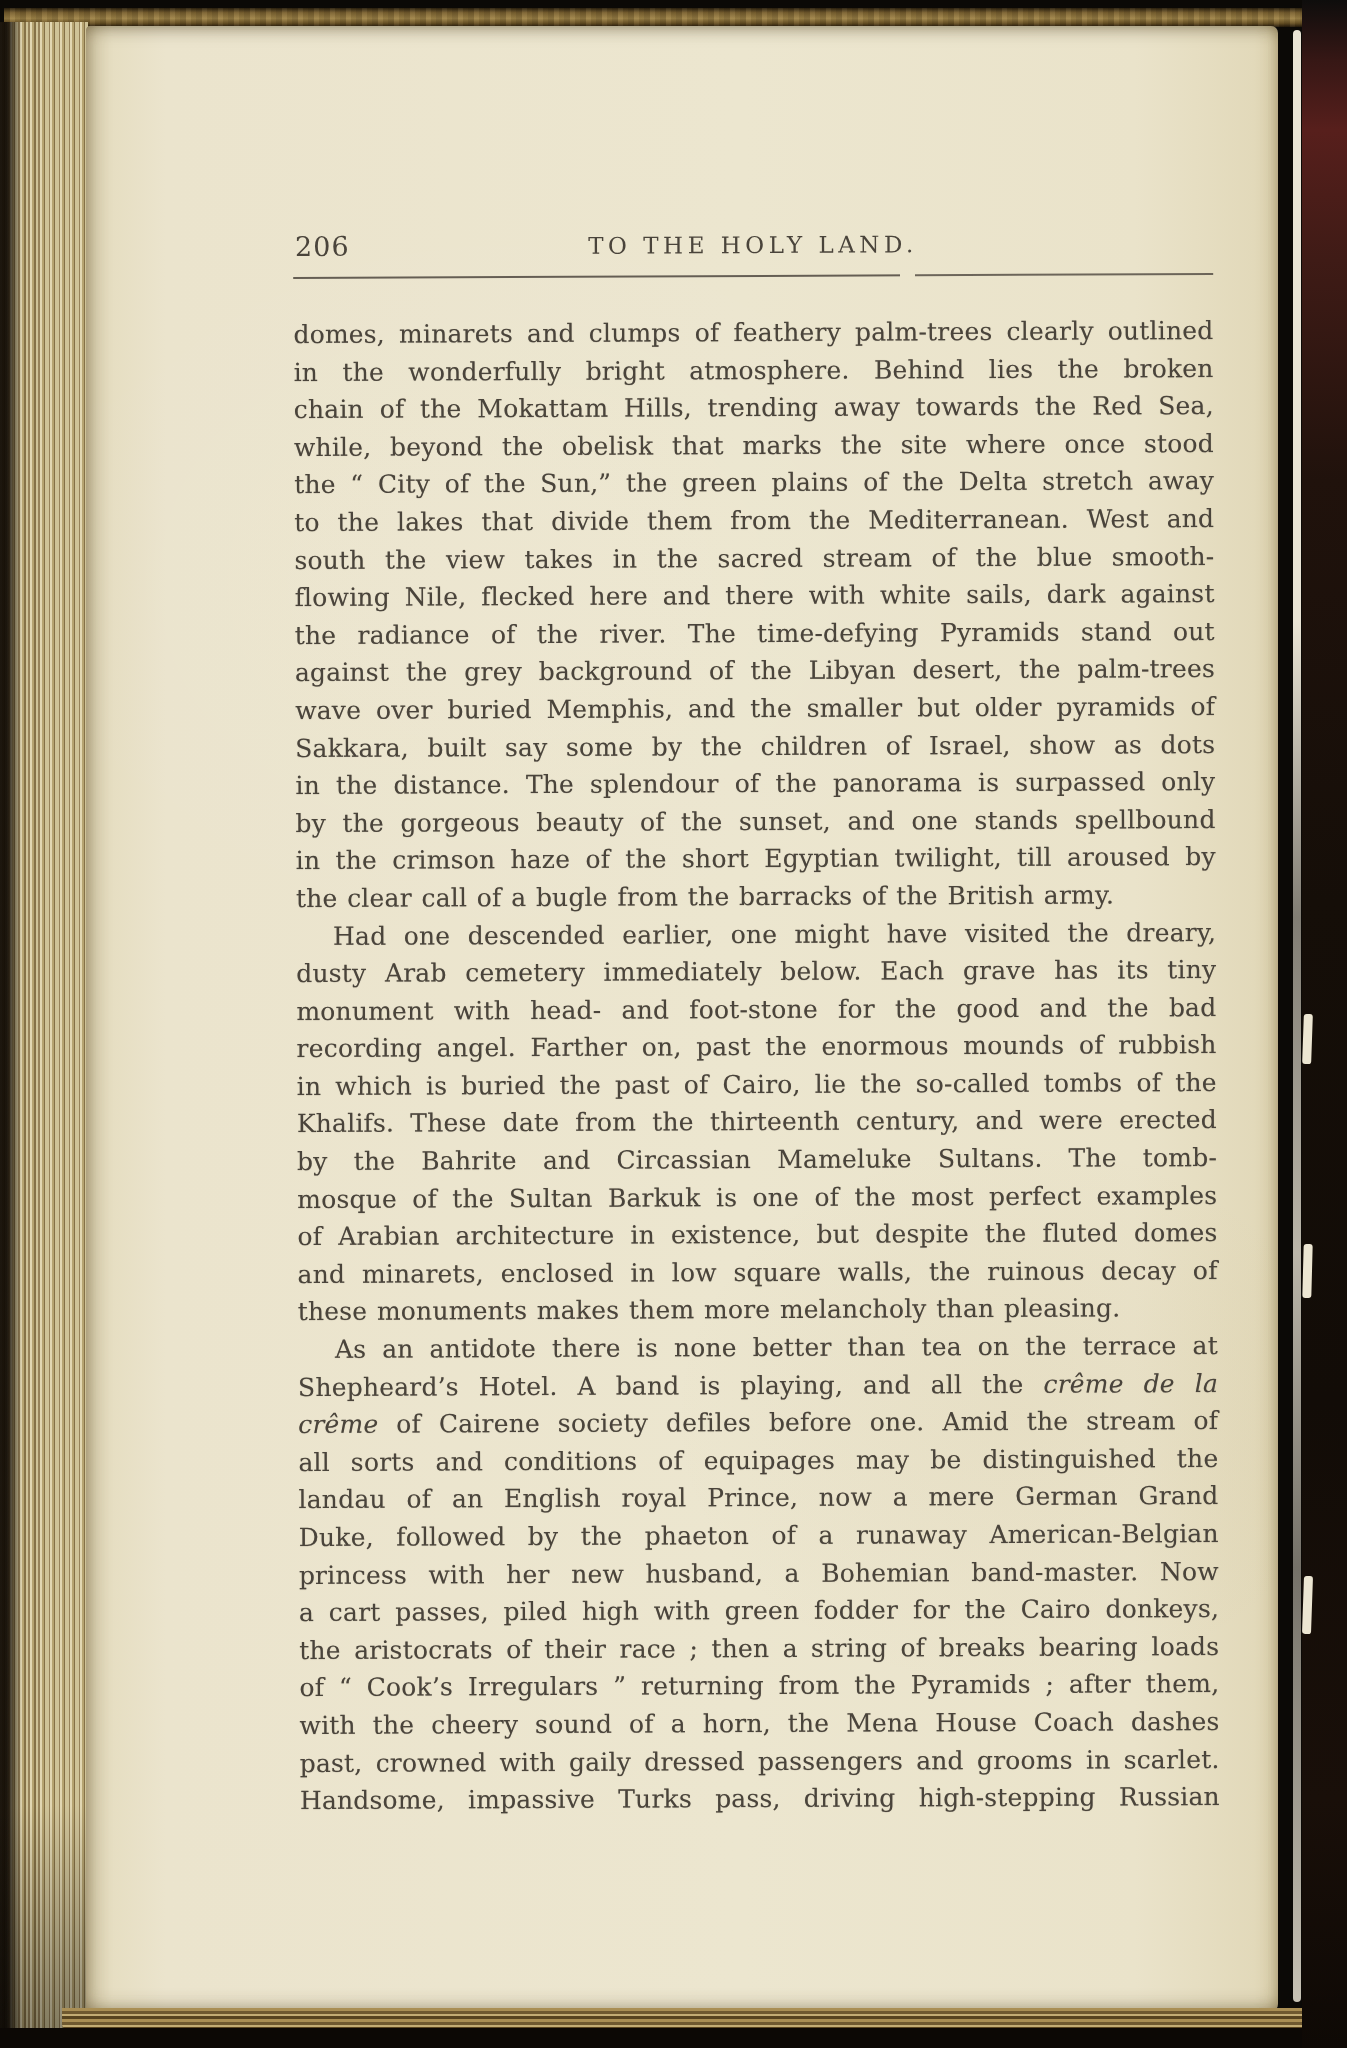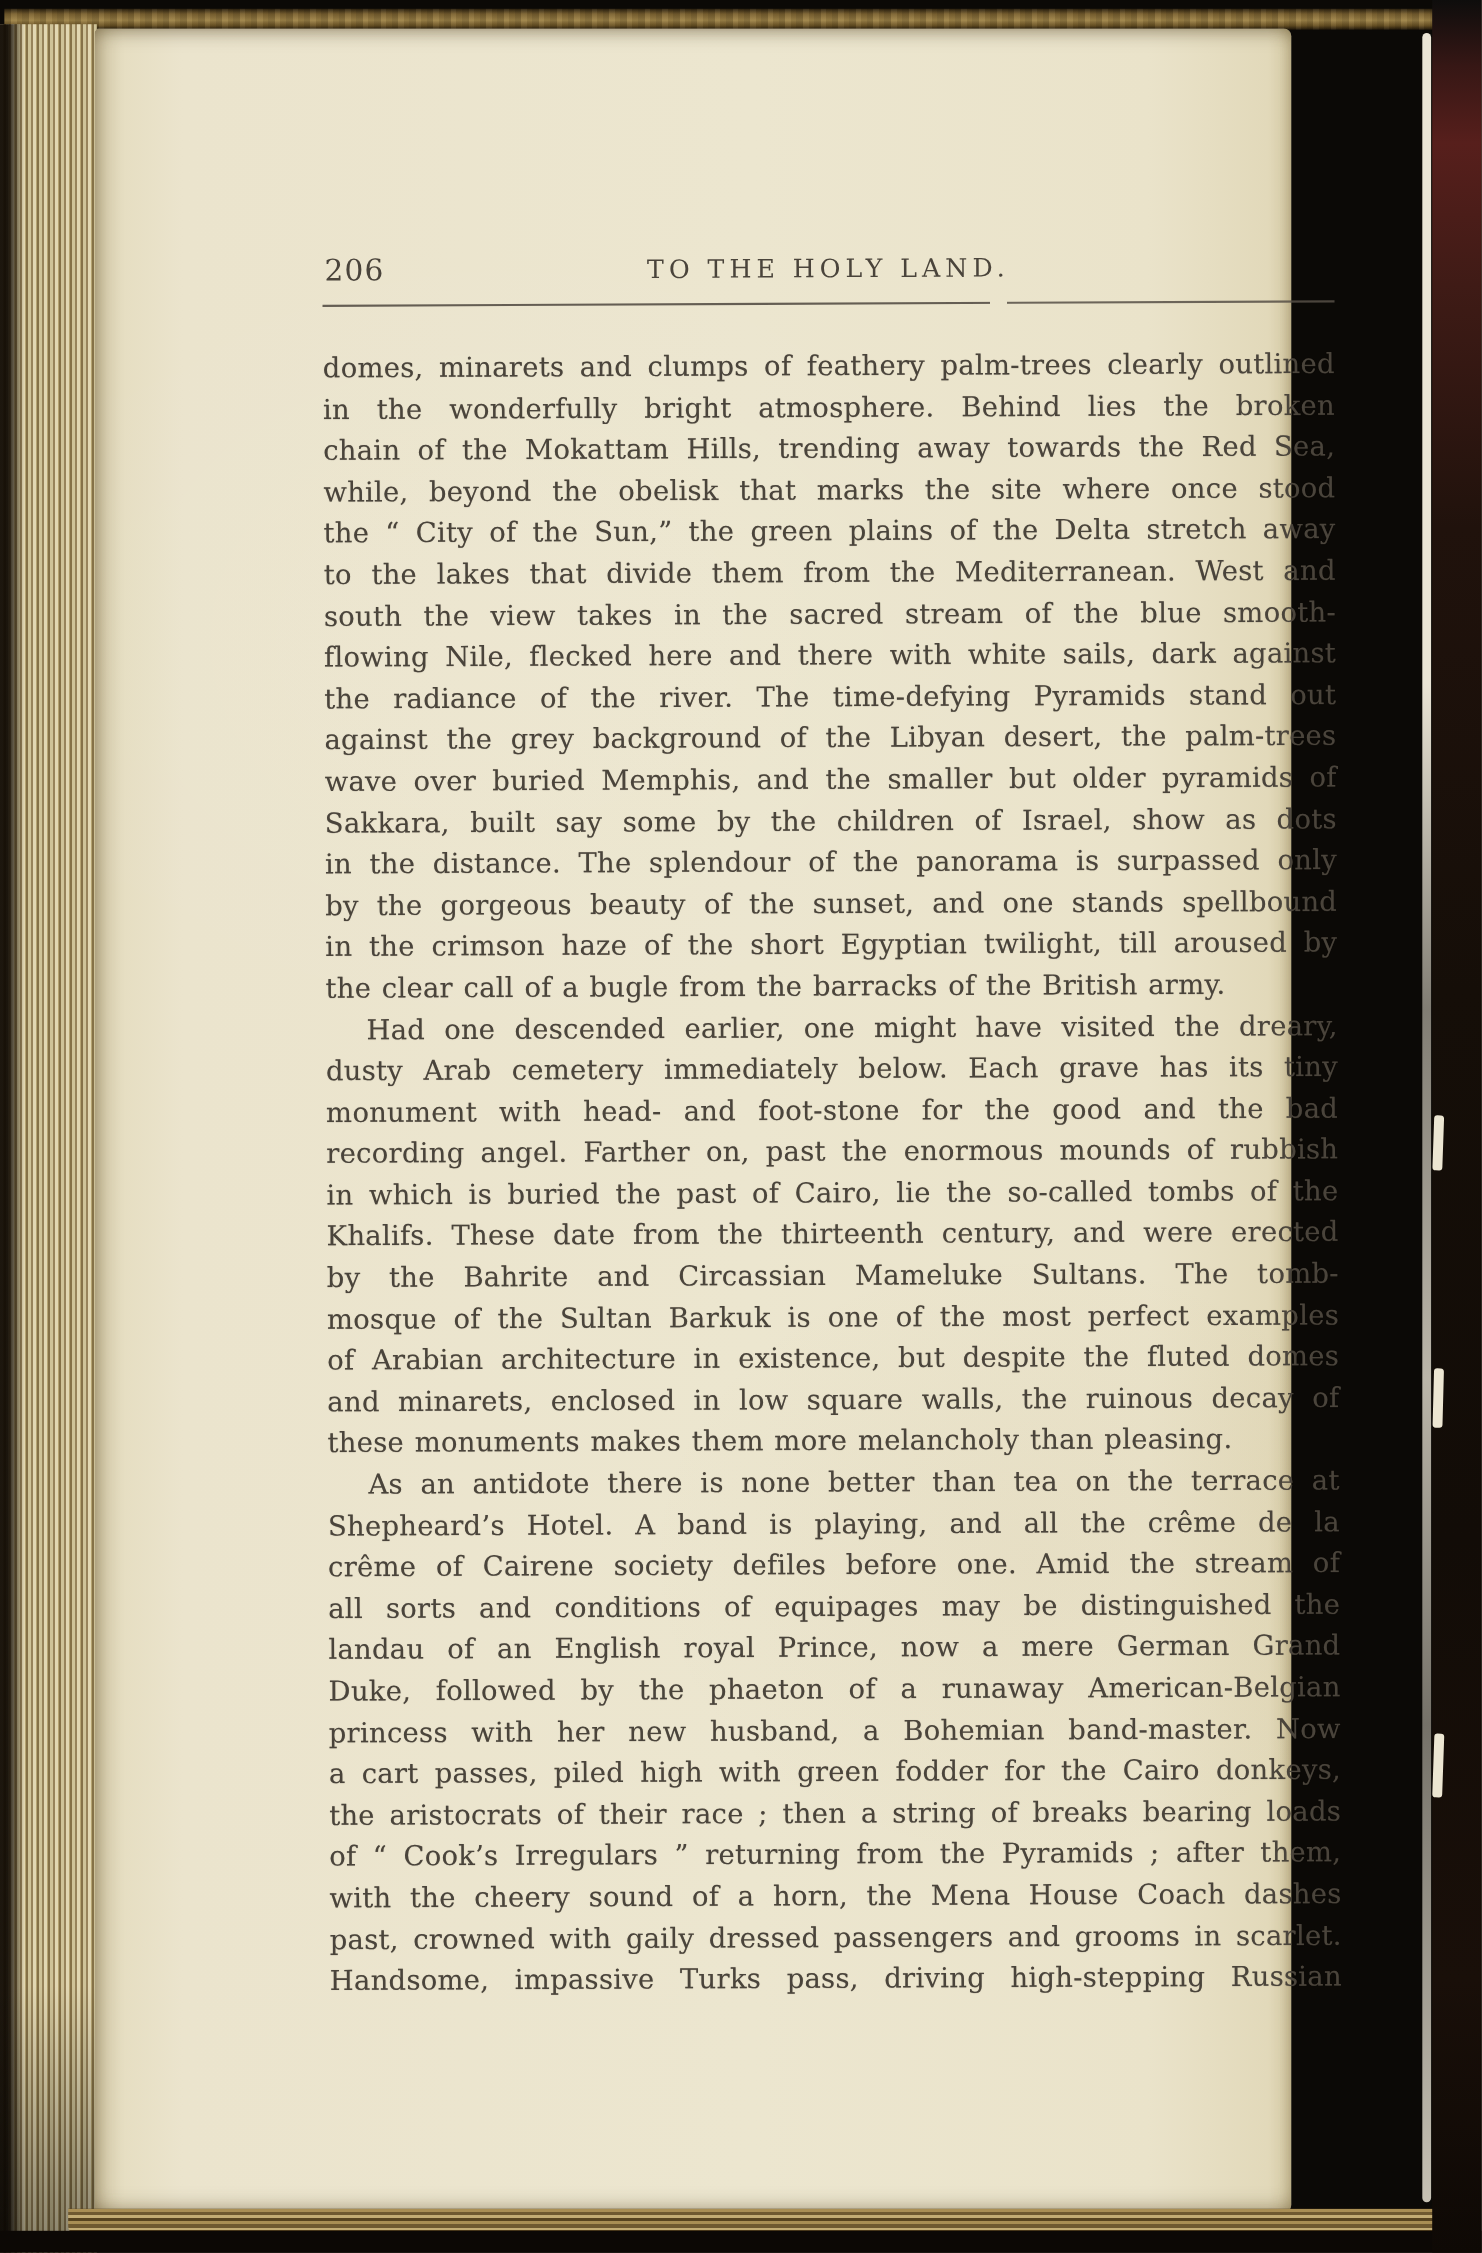--- a/index.html
+++ b/index.html
@@ -18,21 +18,21 @@
     background:repeating-linear-gradient(90deg,rgba(0,0,0,.35) 0 6px,rgba(255,255,255,.08) 6px 11px,rgba(0,0,0,.18) 11px 16px);
   }
   .stack-left{
     position:absolute;left:0;top:22px;width:88px;height:2026px;
     background:
       linear-gradient(180deg,rgba(0,0,0,0) 0 88%,rgba(0,0,0,.4) 100%),
       linear-gradient(90deg,rgba(18,12,5,.95) 0 7px,rgba(18,12,5,0) 22px),
       repeating-linear-gradient(90deg,#e2d7b2 0 2.5px,#b5a371 2.5px 4px,#857147 4px 5.5px,#cfc398 5.5px 8.5px,#97835a 8.5px 10px);
   }
   .book-page{
-    position:absolute;left:86px;top:26px;width:1088px;height:1986px;
+    position:absolute;left:86px;top:26px;width:1192px;height:1986px;
     background:
       radial-gradient(900px 700px at 35% 28%,rgba(255,255,255,.05),rgba(255,255,255,0) 60%),
       radial-gradient(500px 400px at 78% 70%,rgba(150,120,60,.05),rgba(150,120,60,0) 70%),
       linear-gradient(90deg,#d9cfae 0,#e6dec2 26px,#ebe4cd 80px,#ece6cf 55%,#eae3ca 88%,#e2d9ba 98%,#d8cda9 100%);
     background-color:#eae3cc;
     border-radius:4px 7px 8px 3px;
     box-shadow:
       inset 10px 0 22px -10px rgba(92,72,34,.5),
       inset -8px 0 16px -8px rgba(120,100,50,.35),
       inset 0 12px 18px -12px rgba(70,55,25,.5),
@@ -51,21 +51,21 @@
     background:linear-gradient(90deg,rgba(86,79,70,.9) 0 66%,rgba(86,79,70,0) 66% 67.6%,rgba(86,79,70,.85) 67.6% 100%);
   }
   .bodytext{
     margin-top:37px;font-size:25px;line-height:37.6px;
     word-spacing:1.5px;letter-spacing:.2px;
     text-shadow:0 .2px .7px rgba(74,68,59,.4);
   }
   .line{text-align:justify;text-align-last:justify;}
   .line.pend{text-align-last:left;}
   .line.indent{text-indent:37px;}
-  .it{}
+  .it{font-style:italic;}
   .bottom-edge{
     position:absolute;left:62px;top:2008px;width:1246px;height:22px;border-radius:0 0 6px 6px;
     background:repeating-linear-gradient(180deg,#a98e54 0 3px,#6f5930 3px 6px,#c3ac74 6px 8px,#57431f 8px 11px);
   }
   .bottom-dark{position:absolute;left:0;top:2028px;width:1347px;height:20px;background:#0c0805;}
   .right-cover{
     position:absolute;left:1302px;top:0;width:45px;height:2048px;
     background:linear-gradient(180deg,#0e0d0c 0,#361715 60px,#571f1c 130px,#3f1b16 260px,#20120c 480px,#150e08 900px,#120c07 1400px,#190f09 1800px,#0e0905 2048px);
   }
   .fore-edge{

